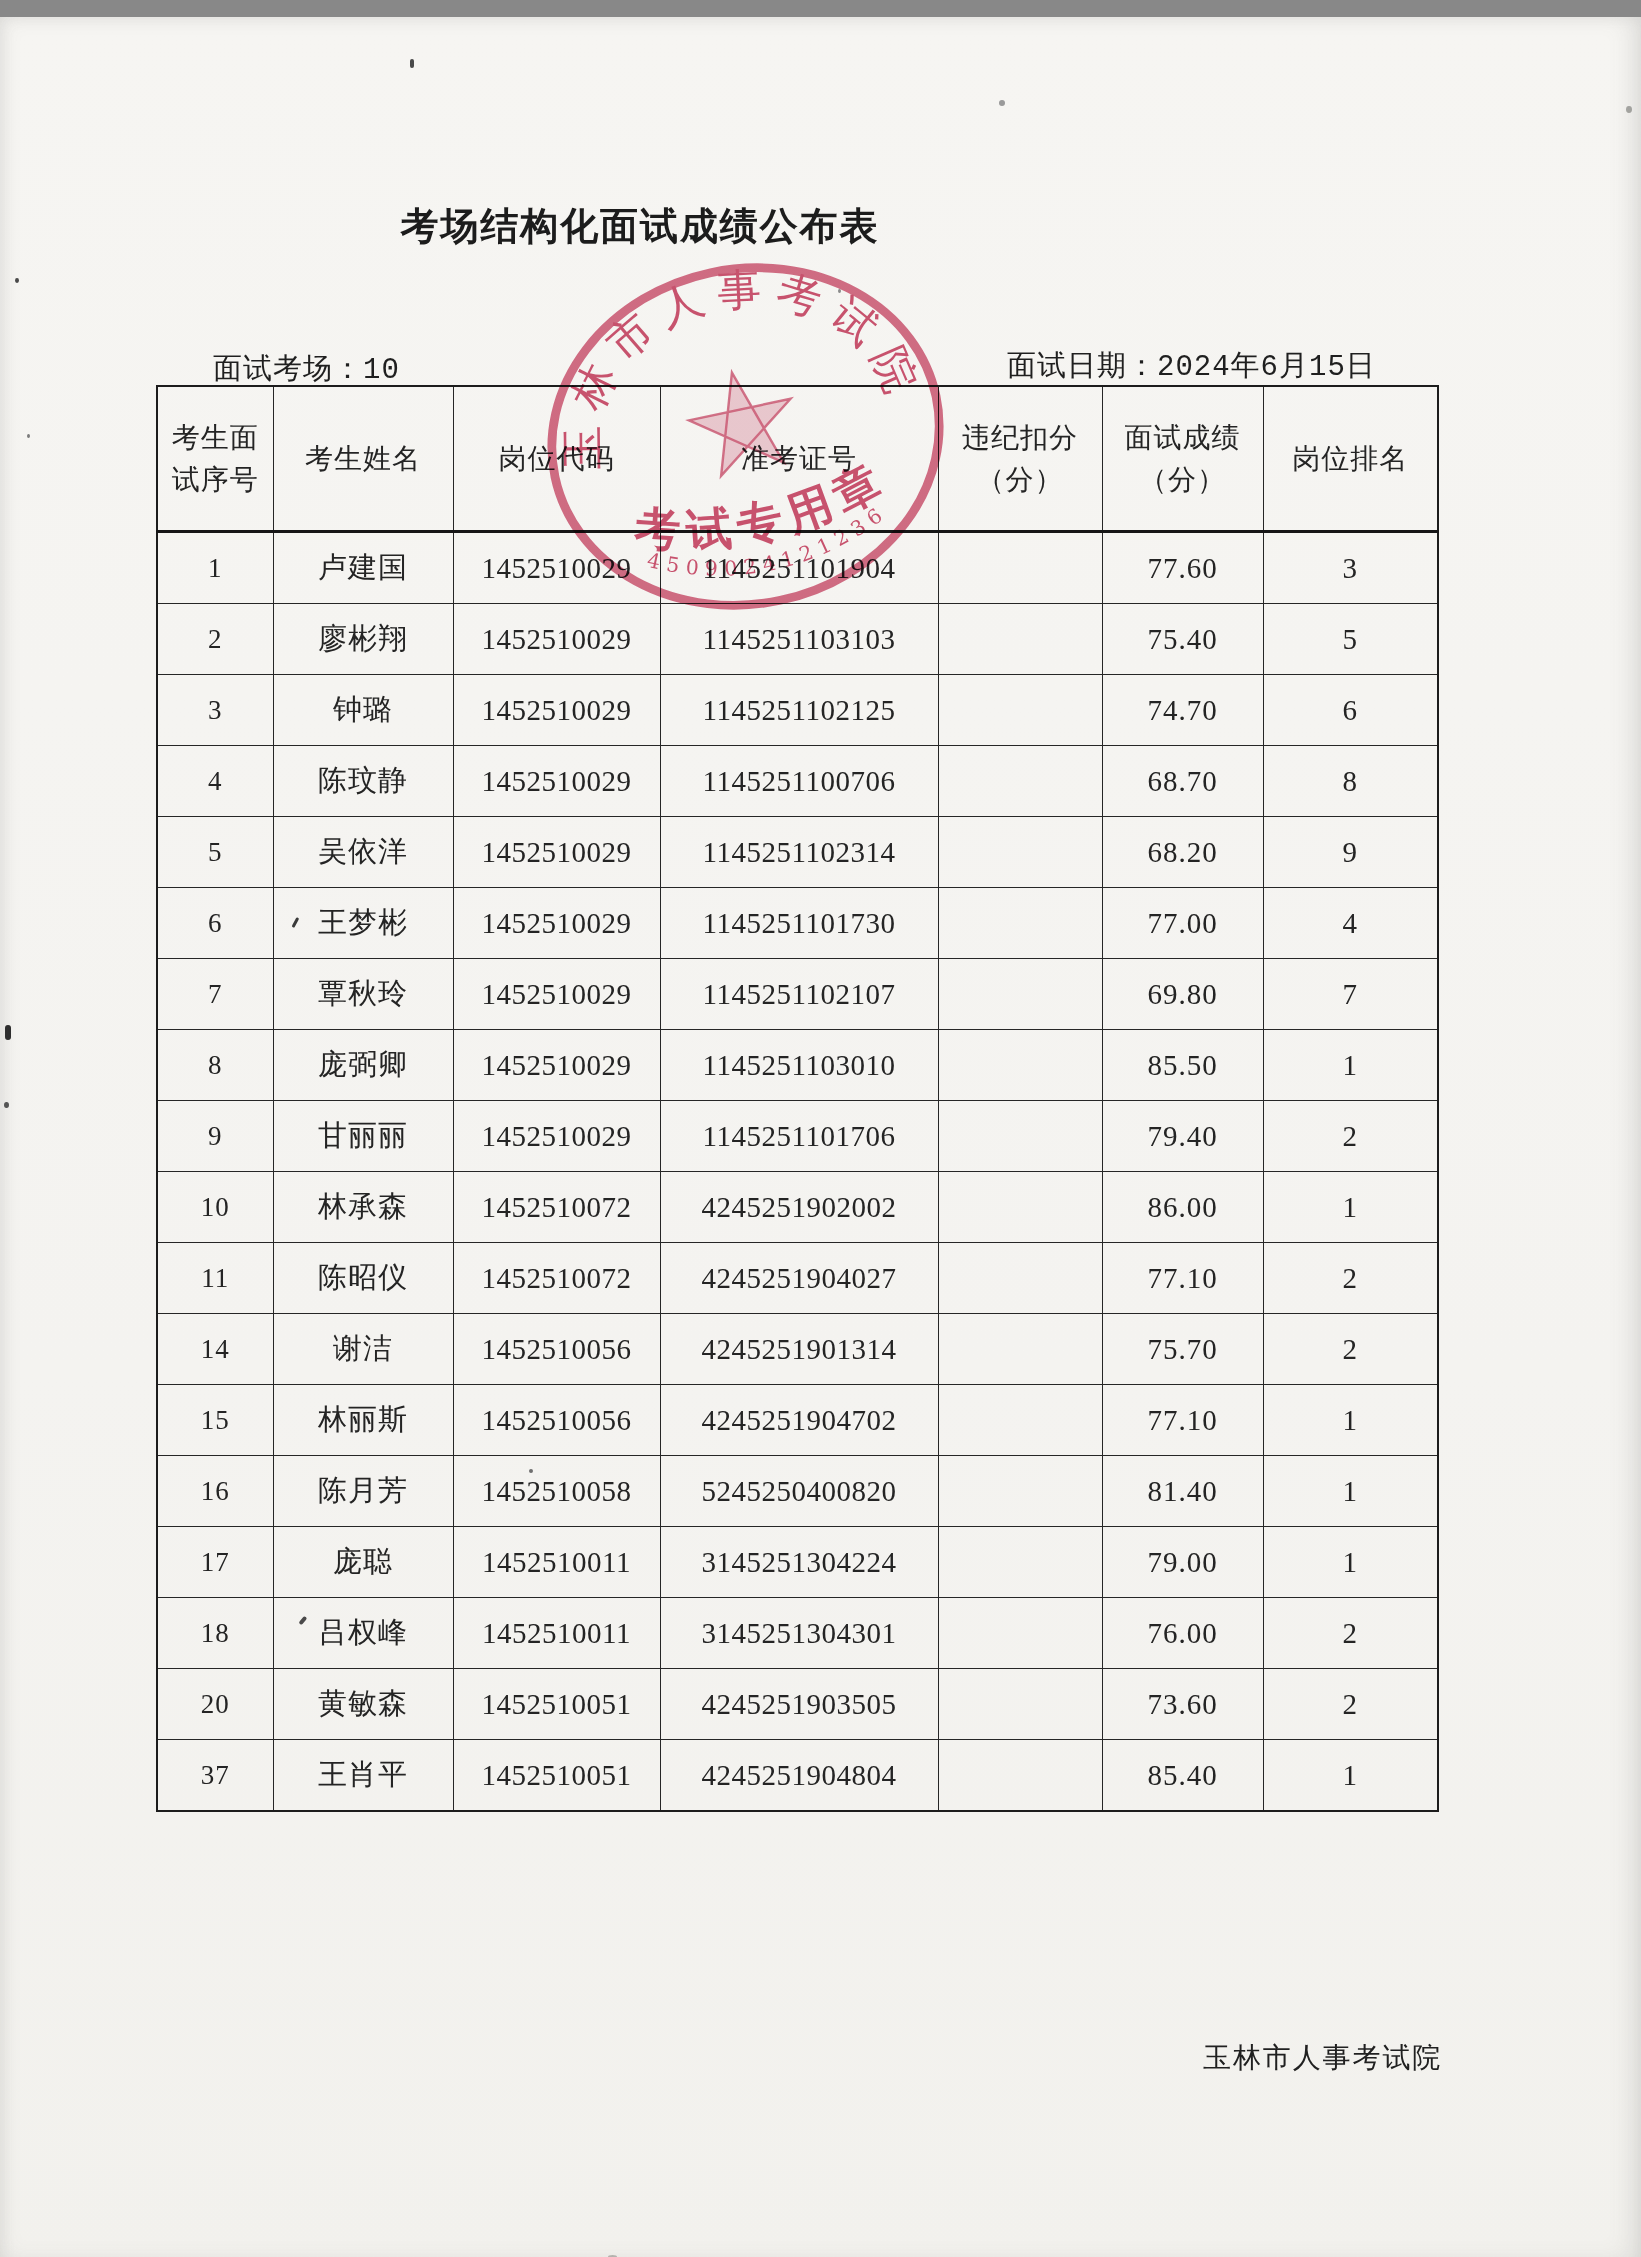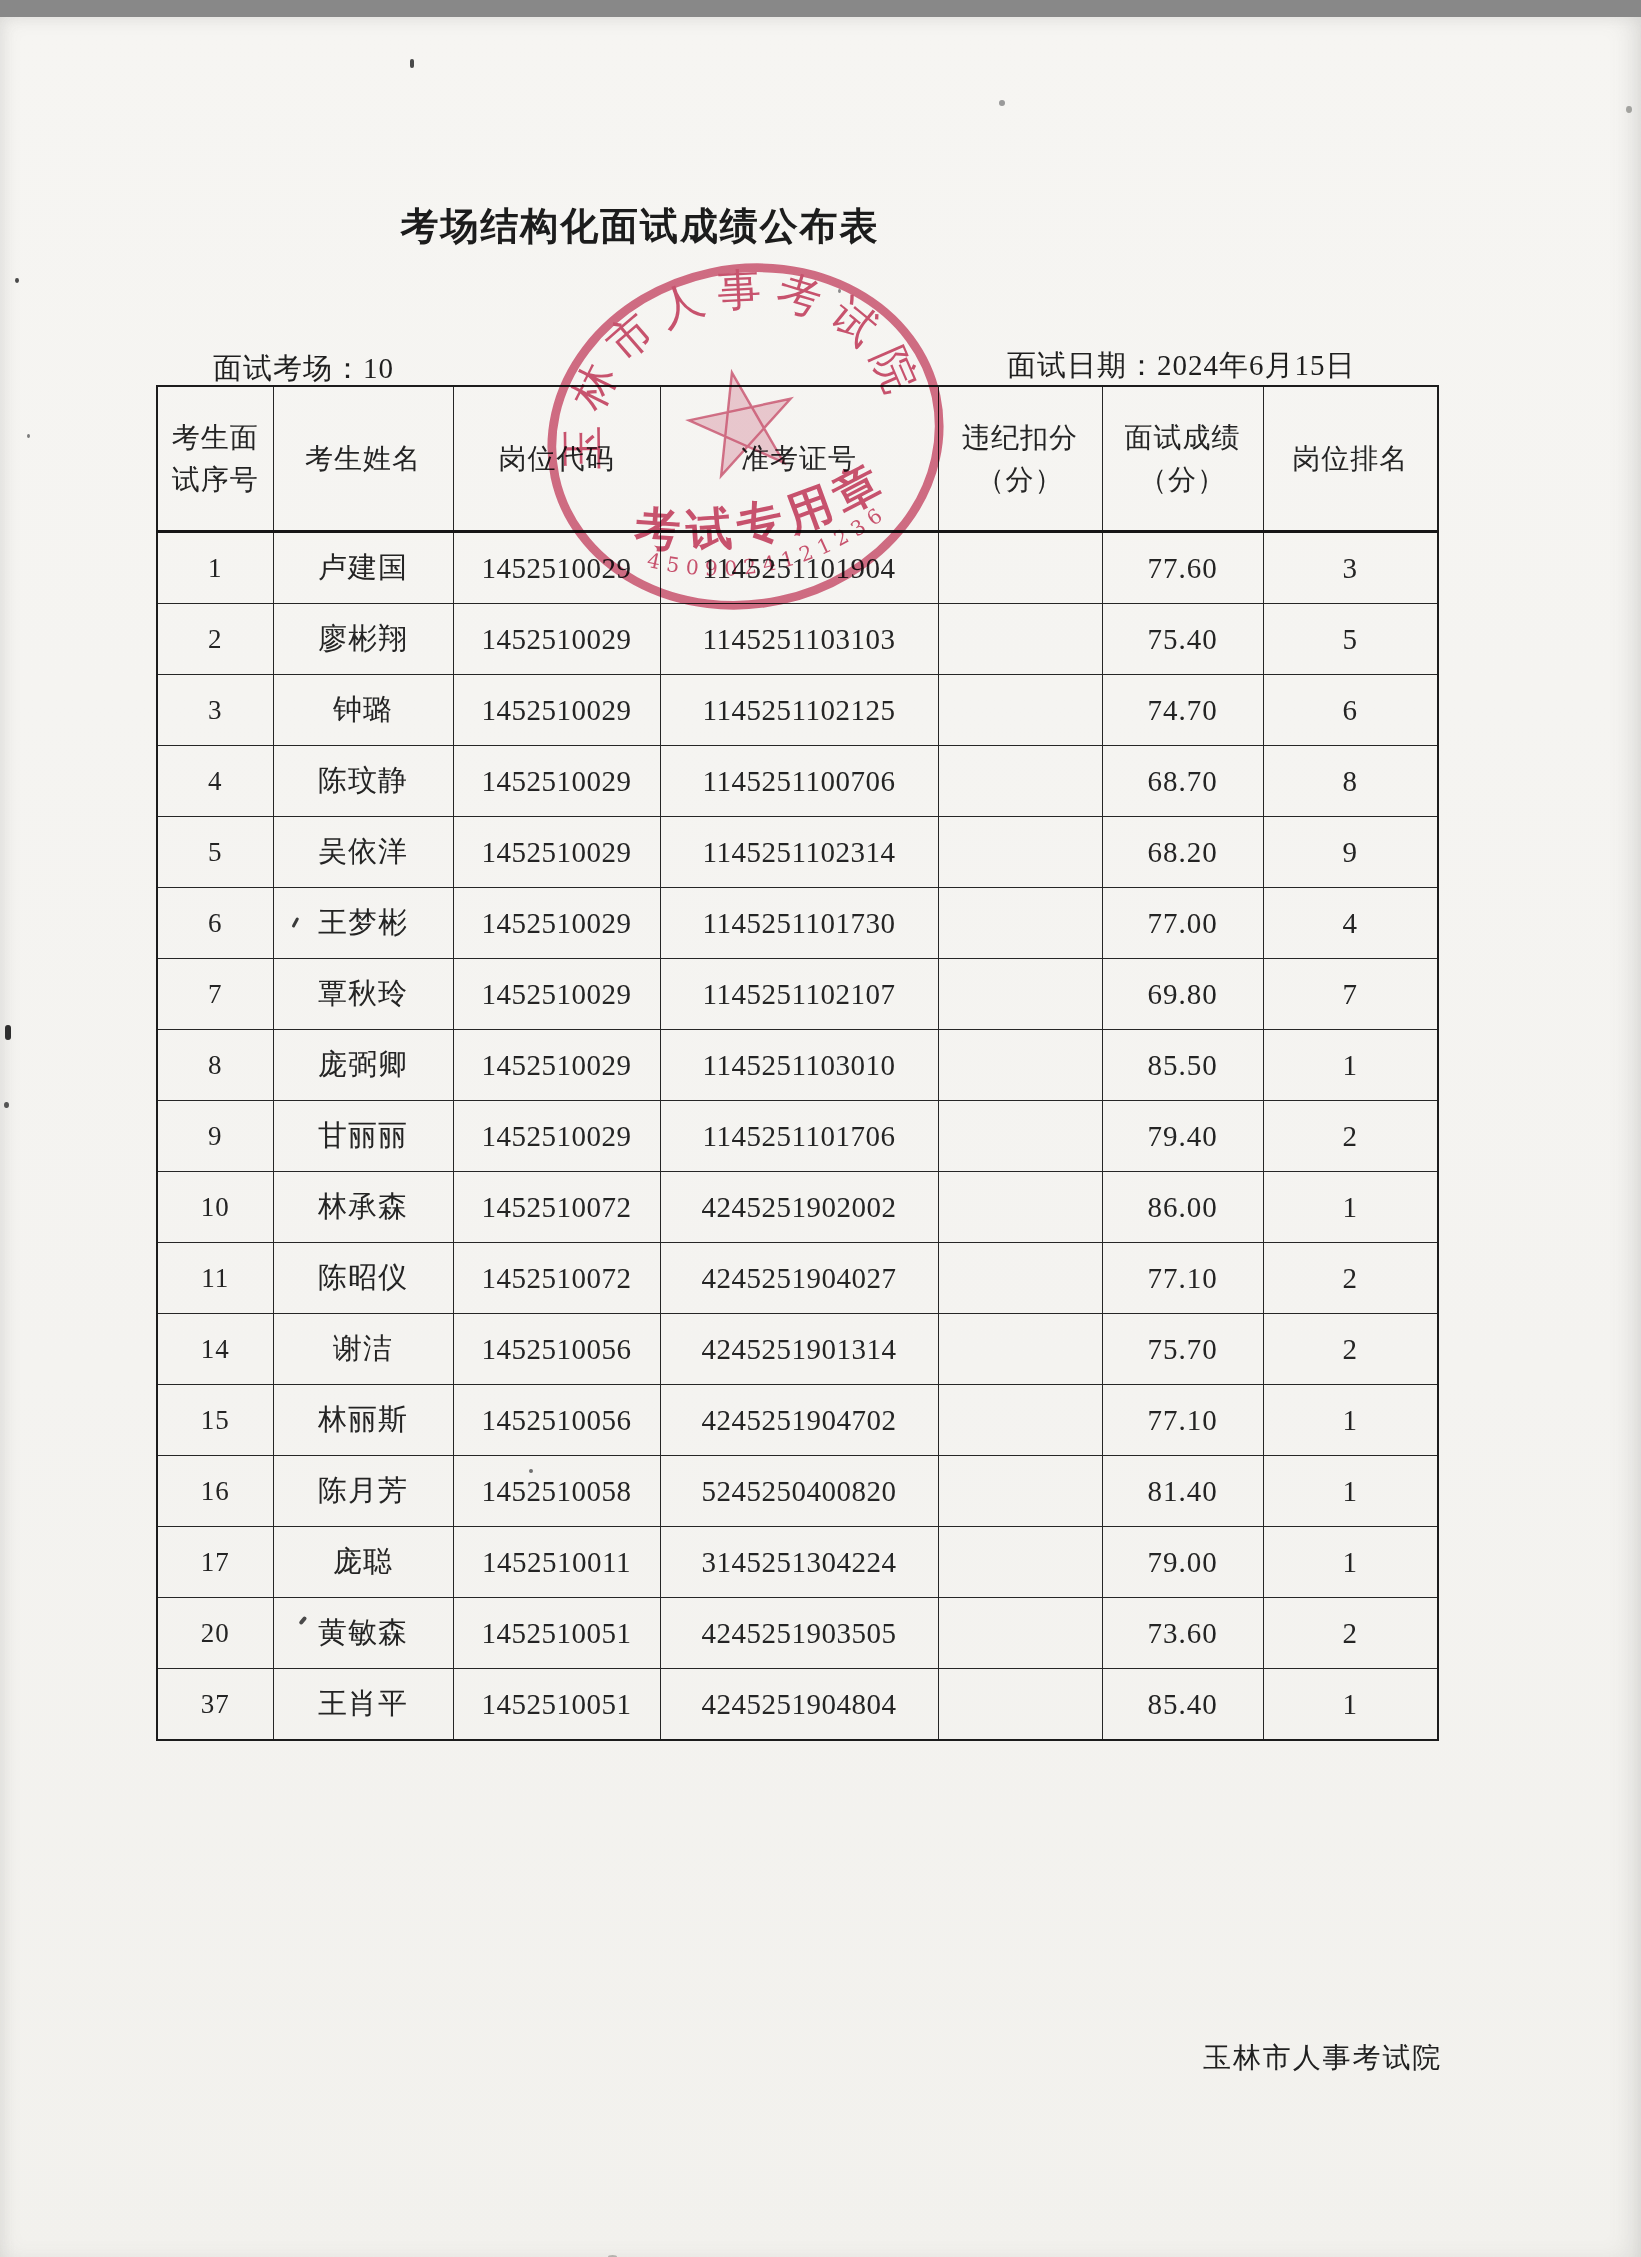--- a/index.html
+++ b/index.html
@@ -14,21 +14,21 @@
   }
   
   .page::after{
     content:""; position:absolute; inset:0; pointer-events:none;
     box-shadow: inset -5.8px -7.7px 27px rgba(90,90,90,.18), inset 2.9px 1.9px 13.5px rgba(120,120,120,.08);
   }
   .doc-title{
     position:absolute; top:184px; left:640px; transform:translateX(-50%);
     font-size:38px; font-weight:bold; letter-spacing:1.9px; white-space:nowrap; color:#1c1c1c;
   }
-  .meta{ position:absolute; font-size:29px; letter-spacing:1px; white-space:nowrap; color:#1f1f1f; }
+  .meta{ position:absolute; font-size:29px; letter-spacing:1px; white-space:nowrap; color:#1f1f1f;font-family:Liberation Mono, monospace; }
   .meta-room{ left:213px; top:332px; }
   .meta-date{ left:1007px; top:329px;text-align:right; }
 
   table.score-table{
     position:absolute; left:156px; top:368px; width:1280px;
     border-collapse:collapse; table-layout:fixed;
     border:2.9px solid #1c1c1c;
   }
   .score-table th, .score-table td{
     border:1.9px solid #262626;
@@ -231,20 +231,29 @@
         <tr data-name="table-row">
           <td data-name="cell-seq">17</td>
           <td data-name="cell-name">庞聪</td>
           <td data-name="cell-job-code">1452510011</td>
           <td data-name="cell-ticket-no">3145251304224</td>
           <td data-name="cell-penalty"></td>
           <td data-name="cell-score">79.00</td>
           <td data-name="cell-rank">1</td>
         </tr>
         <tr data-name="table-row">
+          <td data-name="cell-seq">18</td>
+          <td data-name="cell-name">吕权峰</td>
+          <td data-name="cell-job-code">1452510011</td>
+          <td data-name="cell-ticket-no">3145251304301</td>
+          <td data-name="cell-penalty"></td>
+          <td data-name="cell-score">76.00</td>
+          <td data-name="cell-rank">2</td>
+        </tr>
+        <tr data-name="table-row">
           <td data-name="cell-seq">20</td>
           <td data-name="cell-name">黄敏森</td>
           <td data-name="cell-job-code">1452510051</td>
           <td data-name="cell-ticket-no">4245251903505</td>
           <td data-name="cell-penalty"></td>
           <td data-name="cell-score">73.60</td>
           <td data-name="cell-rank">2</td>
         </tr>
         <tr data-name="table-row">
           <td data-name="cell-seq">37</td>

